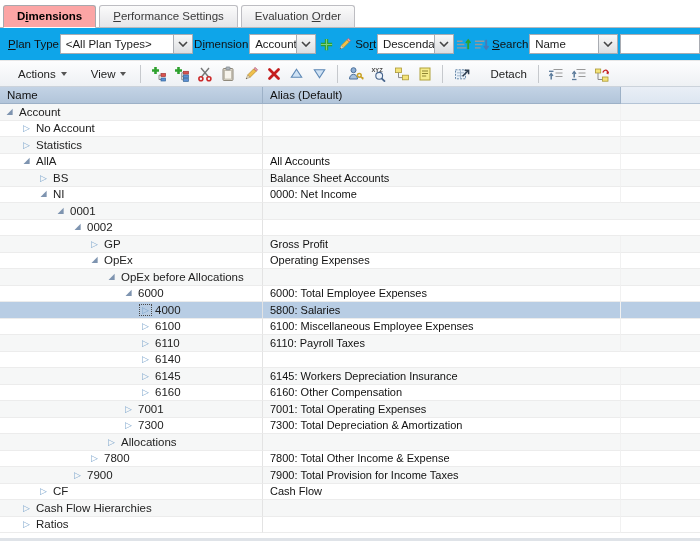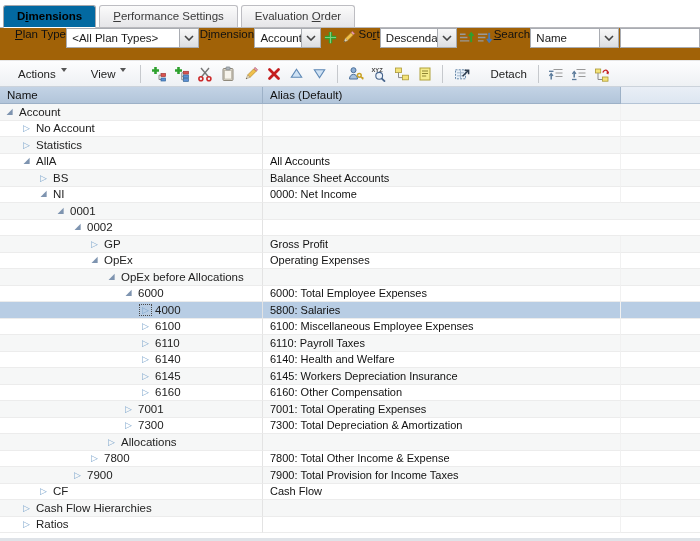--- a/index.html
+++ b/index.html
@@ -32,36 +32,37 @@
     background: linear-gradient(#fbfbfb, #e5e5e8);
     border: 1px solid #bdbdc2;
     border-bottom: 1px solid #b9b9bd;
     border-radius: 3px 3px 0 0;
     color: #3a3a3a;
     font-size: 11.5px;
     cursor: default;
     white-space: nowrap;
   }
   .tab.active {
-    background: #0369a1;
+    background: #fca5a5;
     border-color: #a8a8ad;
     border-bottom: 1px solid #fff;
     font-weight: bold;
     color: #000;
   }
 
   
   .filter-row {
     height: 32px;
     display: flex;
-    padding-left: 15px;
+    align-items: center;
+    padding-left: 8px;
     white-space: nowrap;
     flex-wrap: nowrap;
     overflow: hidden;
-    background: #a16207;
+    background: #0ea5e9;
   }
   .flabel { color: #111; font-size: 11.5px; flex: 0 0 auto; }
   .select { display: inline-flex; align-items: stretch; flex: 0 0 auto; height: 20px; }
   .select .val {
     border: 1px solid #a9acb2;
     background: #fff;
     padding: 0 5px;
     line-height: 18px;
     font-size: 11.5px;
     overflow: hidden;
@@ -94,21 +95,21 @@
     height: 27px;
     display: flex;
     align-items: center;
     padding: 0 6px 0 10px;
     background: linear-gradient(#fdfdfe, #eef1f4);
     border-top: 1px solid #e7e7e7;
     border-bottom: 1px solid #ccd3db;
     white-space: nowrap;
   }
   .menu-btn {
-    display: inline-flex; align-items: flex-start; gap: 5px;
+    display: inline-flex; align-items: center; gap: 5px;
     padding: 3px 8px;
     color: #222; font-size: 11.5px;
     cursor: default;
   }
   .caret-down {
     width: 0; height: 0;
     border-left: 3.5px solid transparent;
     border-right: 3.5px solid transparent;
     border-top: 4px solid #555;
   }
@@ -574,21 +575,20 @@
       <span class="member-name">6110</span>
     </div>
     <div class="cell-alias">6110: Payroll Taxes</div>
     <div class="cell-stub"></div>
   </div>
     <div class="trow">
     <div class="cell-name" style="padding-left: 140px;">
       <span class="arrow collapsed">▷</span>
       <span class="member-name">6140</span>
     </div>
-    <div class="cell-alias">6140: Health and Welfare</div>
     <div class="cell-stub"></div>
   </div>
     <div class="trow band">
     <div class="cell-name" style="padding-left: 140px;">
       <span class="arrow collapsed">▷</span>
       <span class="member-name">6145</span>
     </div>
     <div class="cell-alias">6145: Workers Depreciation Insurance</div>
     <div class="cell-stub"></div>
   </div>

